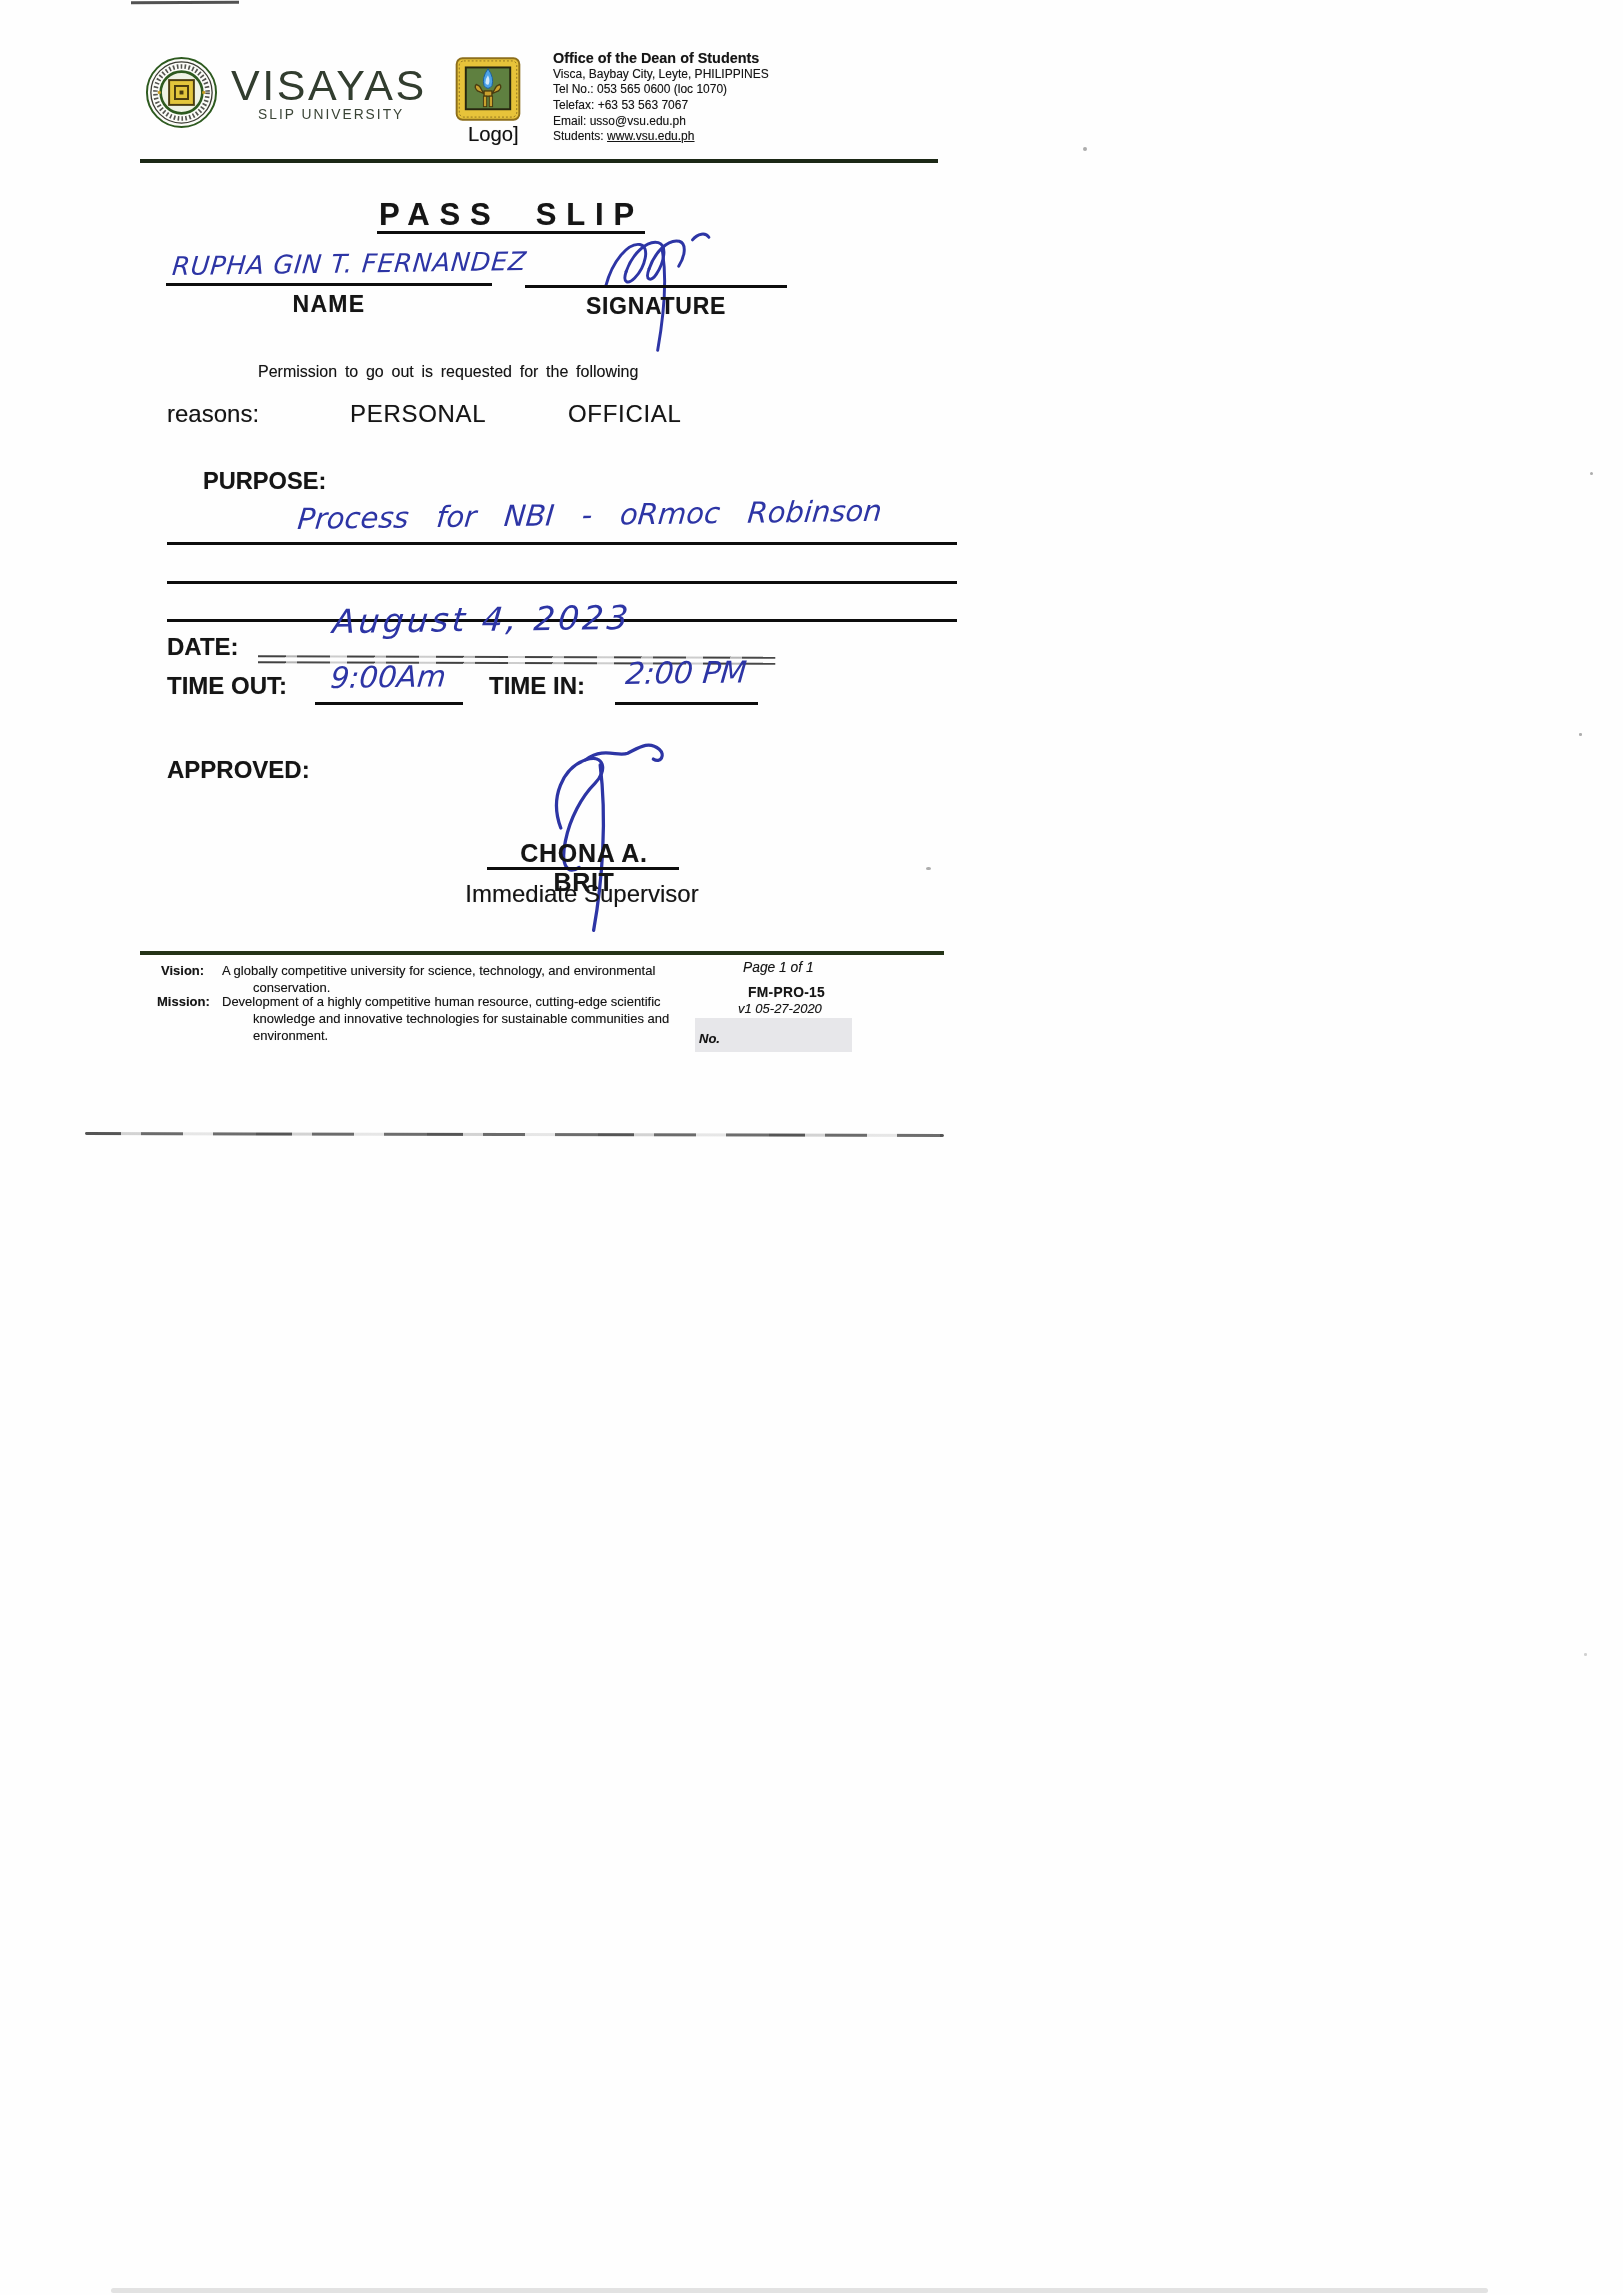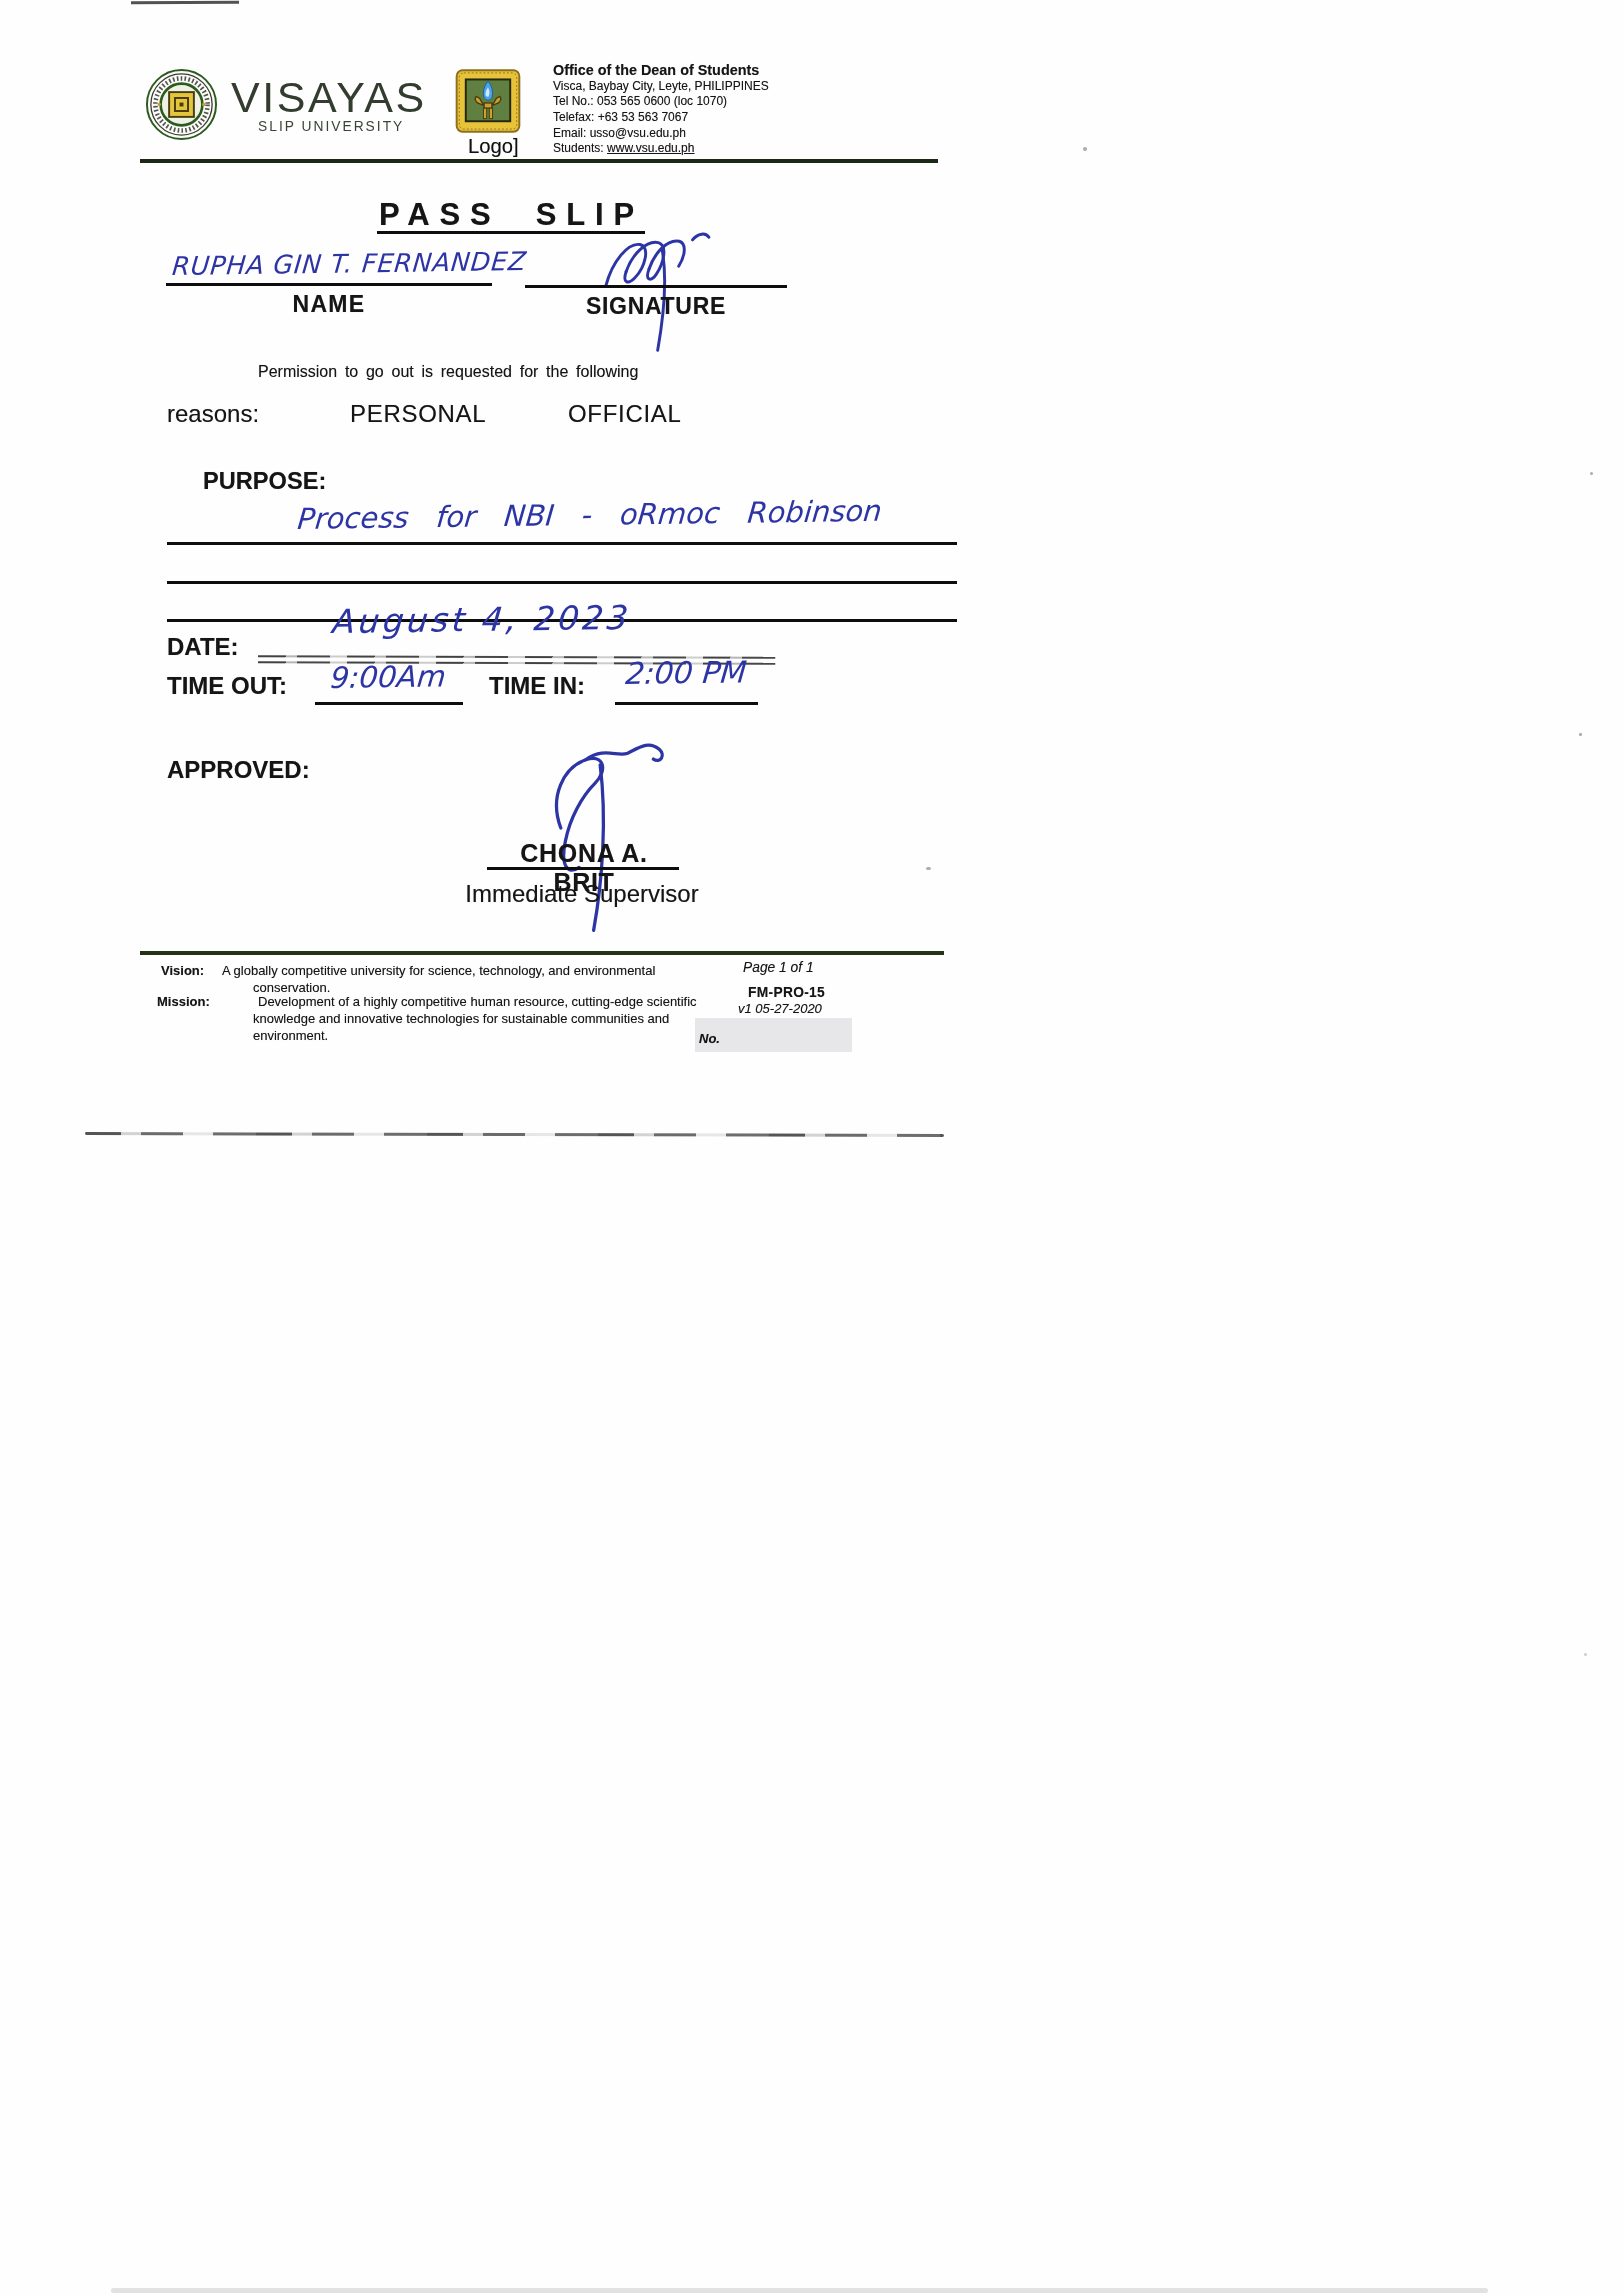--- a/index.html
+++ b/index.html
@@ -54,21 +54,21 @@
 
 <div class="page">
 
   <div class="abs" style="left:131px;top:1.3px;width:108px;height:3.3px;background:#343434;opacity:.85;transform:rotate(-0.3deg);"></div>
   <div class="abs speck" style="left:1083px;top:147px;width:3.9px;height:3.9px;"></div>
   <div class="abs speck" style="left:1590px;top:472px;width:3.3px;height:3.3px;"></div>
   <div class="abs speck" style="left:926px;top:867px;width:4.6px;height:3.3px;"></div>
   <div class="abs speck" style="left:1579px;top:733px;width:2.6px;height:2.6px;"></div>
   <div class="abs speck" style="left:1584px;top:1653px;width:2.6px;height:2.6px;opacity:.3;"></div>
 
-  <div class="abs" style="left:140px;top:59px;width:807px;height:108px;">
+  <div class="abs" style="left:140px;top:47px;width:807px;height:108px;">
 
     <svg class="abs" style="left:5.2px;top:9.2px;" width="73" height="73" viewBox="0 0 112 112">
       <circle cx="56" cy="56" r="53" fill="#fbfcf8" stroke="#2d5a1f" stroke-width="3"></circle>
       <circle cx="56" cy="56" r="47" fill="none" stroke="#3c3c34" stroke-width="2"></circle>
       <circle cx="56" cy="56" r="40" fill="none" stroke="#2a2a24" stroke-width="7" stroke-dasharray="2.5 3.5" opacity=".8"></circle>
       <circle cx="56" cy="56" r="32" fill="#eef2e4" stroke="#2d5a1f" stroke-width="4"></circle>
       <circle cx="22" cy="56" r="2.5" fill="#c59b22"></circle>
       <circle cx="90" cy="56" r="2.5" fill="#c59b22"></circle>
       <rect x="37" y="37" width="38" height="38" fill="#e3c63c" stroke="#4a3c10" stroke-width="3"></rect>
       <rect x="46" y="46" width="20" height="20" fill="#e3c63c" stroke="#4a3c10" stroke-width="3"></rect>
@@ -166,21 +166,21 @@
 
   <div class="abs rule" style="left:140px;top:951px;width:804px;height:3.9px;background:#243317;"></div>
 
   <div class="abs foot italic printed" style="left:743px;top:960px;font-size:13.8px;">Page 1 of 1</div>
 
   <div class="abs foot bold printed" style="left:161px;top:963px;">Vision:</div>
   <div class="abs foot printed" style="left:222px;top:963px;">A globally competitive university for science, technology, and environmental</div>
   <div class="abs foot printed" style="left:253px;top:980px;">conservation.</div>
 
   <div class="abs foot bold printed" style="left:157px;top:994px;">Mission:</div>
-  <div class="abs foot printed" style="left:222px;top:994px;margin-left:36px;">Development of a highly competitive human resource, cutting-edge  scientific</div>
+  <div class="abs foot printed" style="left:222px;top:994px;">Development of a highly competitive human resource, cutting-edge  scientific</div>
   <div class="abs foot printed" style="left:253px;top:1011px;">knowledge and innovative technologies for sustainable communities and</div>
   <div class="abs foot printed" style="left:253px;top:1028px;">environment.</div>
 
   <div class="abs foot bold printed" style="left:748px;top:985px;font-size:13.8px;letter-spacing:0.3px;text-align:right;">FM-PRO-15</div>
   <div class="abs foot italic printed" style="left:738px;top:1001px;">v1 05-27-2020</div>
 
   <div class="abs" style="left:695px;top:1018px;width:157px;height:34px;background:#e3e3e6;opacity:.85;"></div>
   <div class="abs foot italic bold printed" style="left:699px;top:1031px;">No.</div>
 
   <div class="abs scan-edge" style="left:85px;top:1133px;width:859px;"></div>

